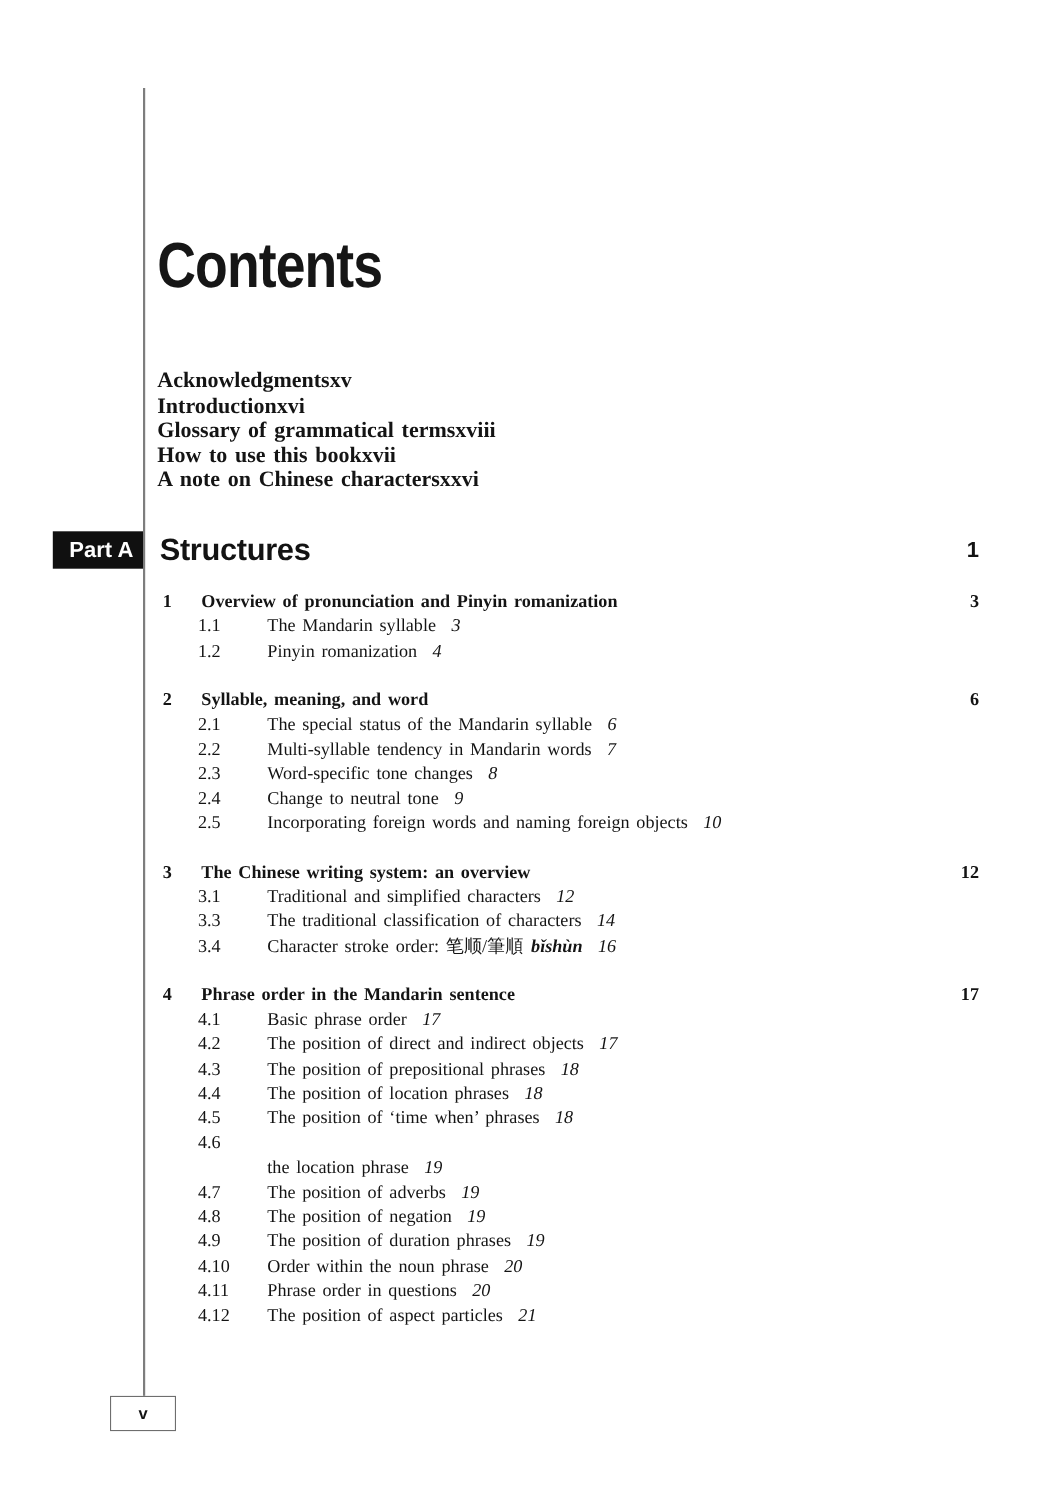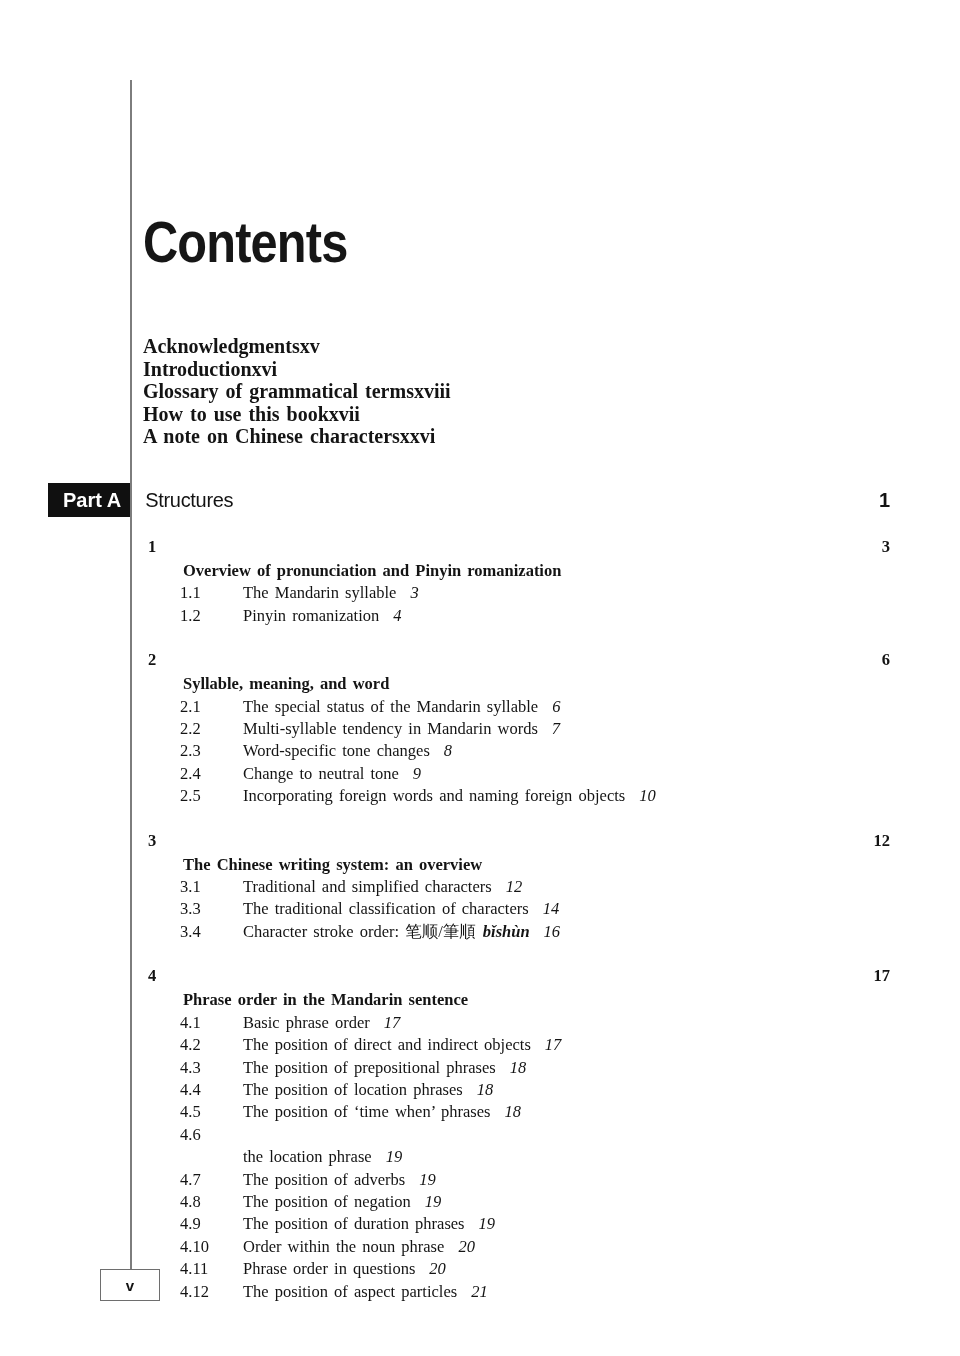--- a/index.html
+++ b/index.html
@@ -16,28 +16,28 @@
   .front{position:absolute;left:143px;top:335px;width:747px;}
   .fm-row{display:flex;font-weight:700;font-size:20px;line-height:22.6px;word-spacing:2px;}
   .part-row{
     position:absolute;left:48px;top:483px;width:842px;display:flex;align-items:center;
     font-family:"Liberation Sans",sans-serif;
   }
   .badge{
     background:#101010;color:#ffffff;font-weight:700;font-size:20px;height:34px;line-height:34px;
     padding:0 9px;flex:none;
   }
-  .part-title{margin-left:15px;font-weight:400;font-size:20px;letter-spacing:-.3px;flex:1;color:#131313;}
+  .part-title{margin-left:15px;font-weight:700;font-size:28px;letter-spacing:-.3px;flex:1;color:#131313;}
   .part-page{font-weight:700;font-size:20px;color:#131313;}
   .chapters{position:absolute;left:143px;top:536px;width:747px;font-size:16.5px;line-height:22.4px;word-spacing:2px;}
   .chapter{margin-top:22px;}
   .chapter:first-child{margin-top:0;}
   .ch-head{display:flex;font-weight:700;}
   .ch-num{width:35px;padding-left:5px;flex:none;}
-  .ch-title{flex:1;padding-right:20px;margin-top:24px;}
+  .ch-title{flex:1;padding-right:20px;}
   .sec{display:flex;}
   .sec-num{margin-left:37px;width:63px;flex:none;}
   .sec-body{flex:1;}
   .ipg{font-style:italic;margin-left:14px;}
   .pinyin{font-weight:700;font-style:italic;margin-left:7px;}
   .folio{
     position:absolute;left:100px;top:1269px;width:60px;height:32px;
     border:1.5px solid #6e6e6e;box-sizing:border-box;background:#ffffff;
     display:flex;align-items:center;justify-content:center;
     font-family:"Liberation Sans",sans-serif;font-weight:700;font-size:15px;color:#131313;

